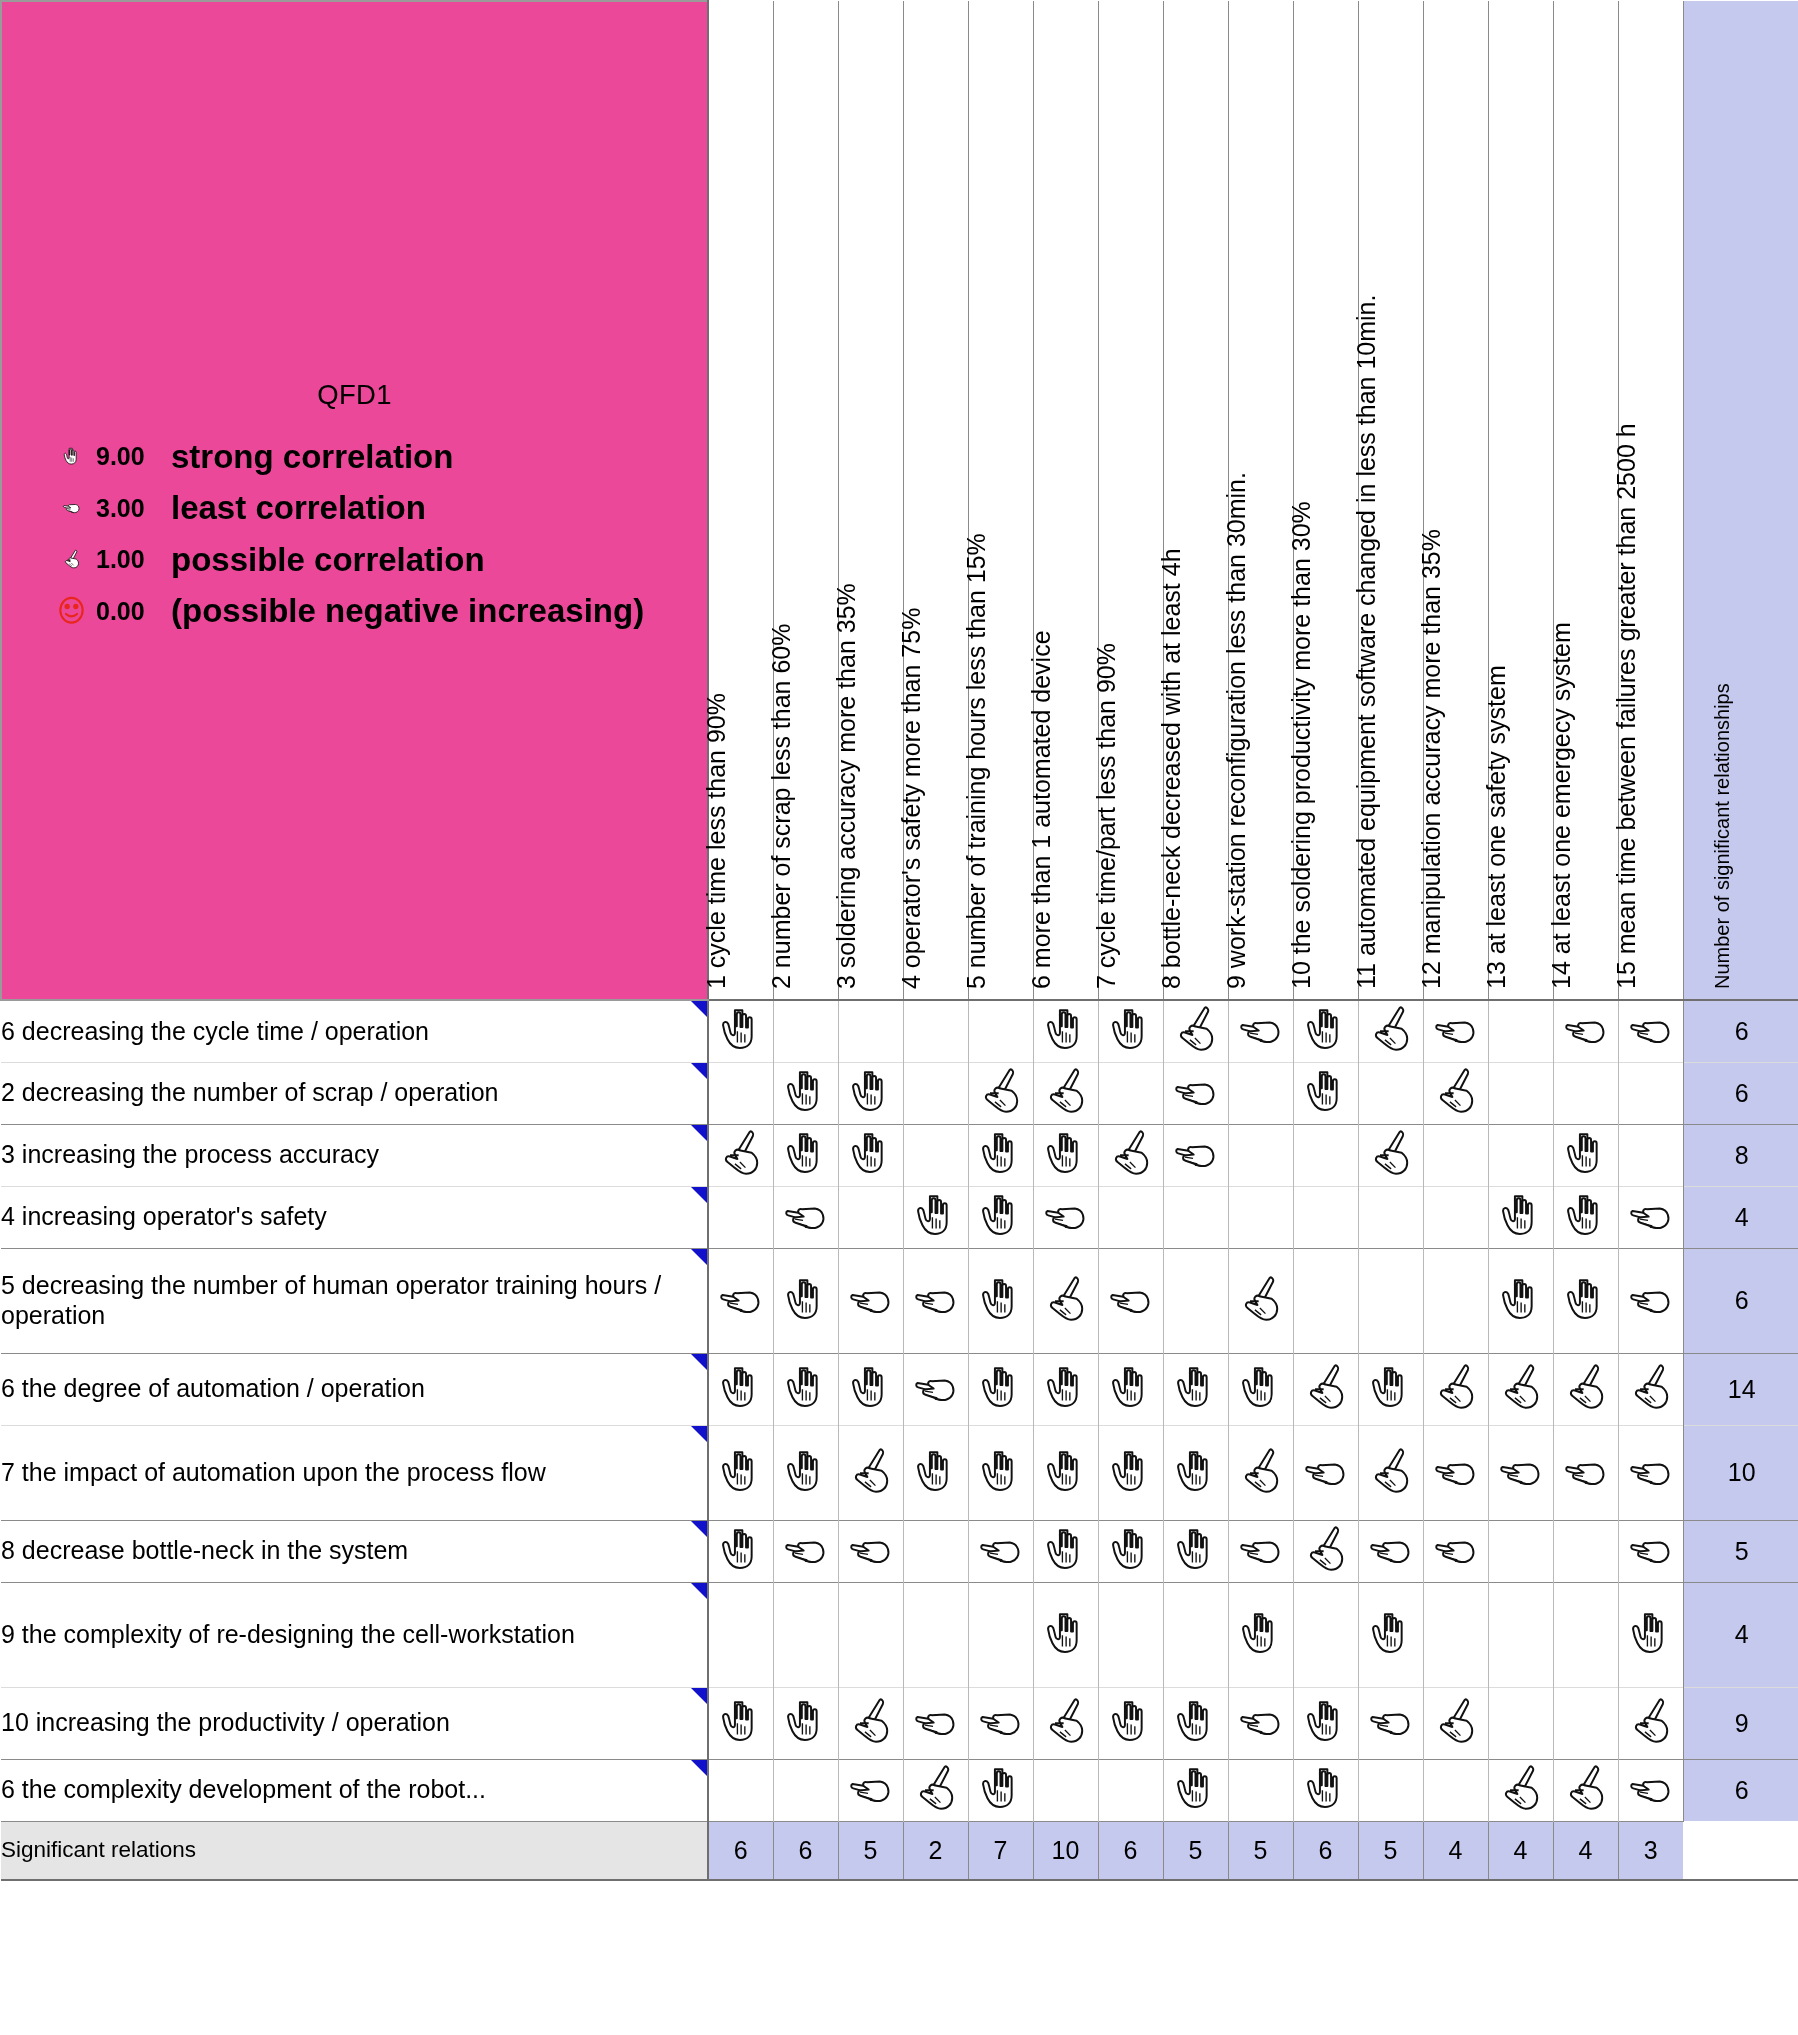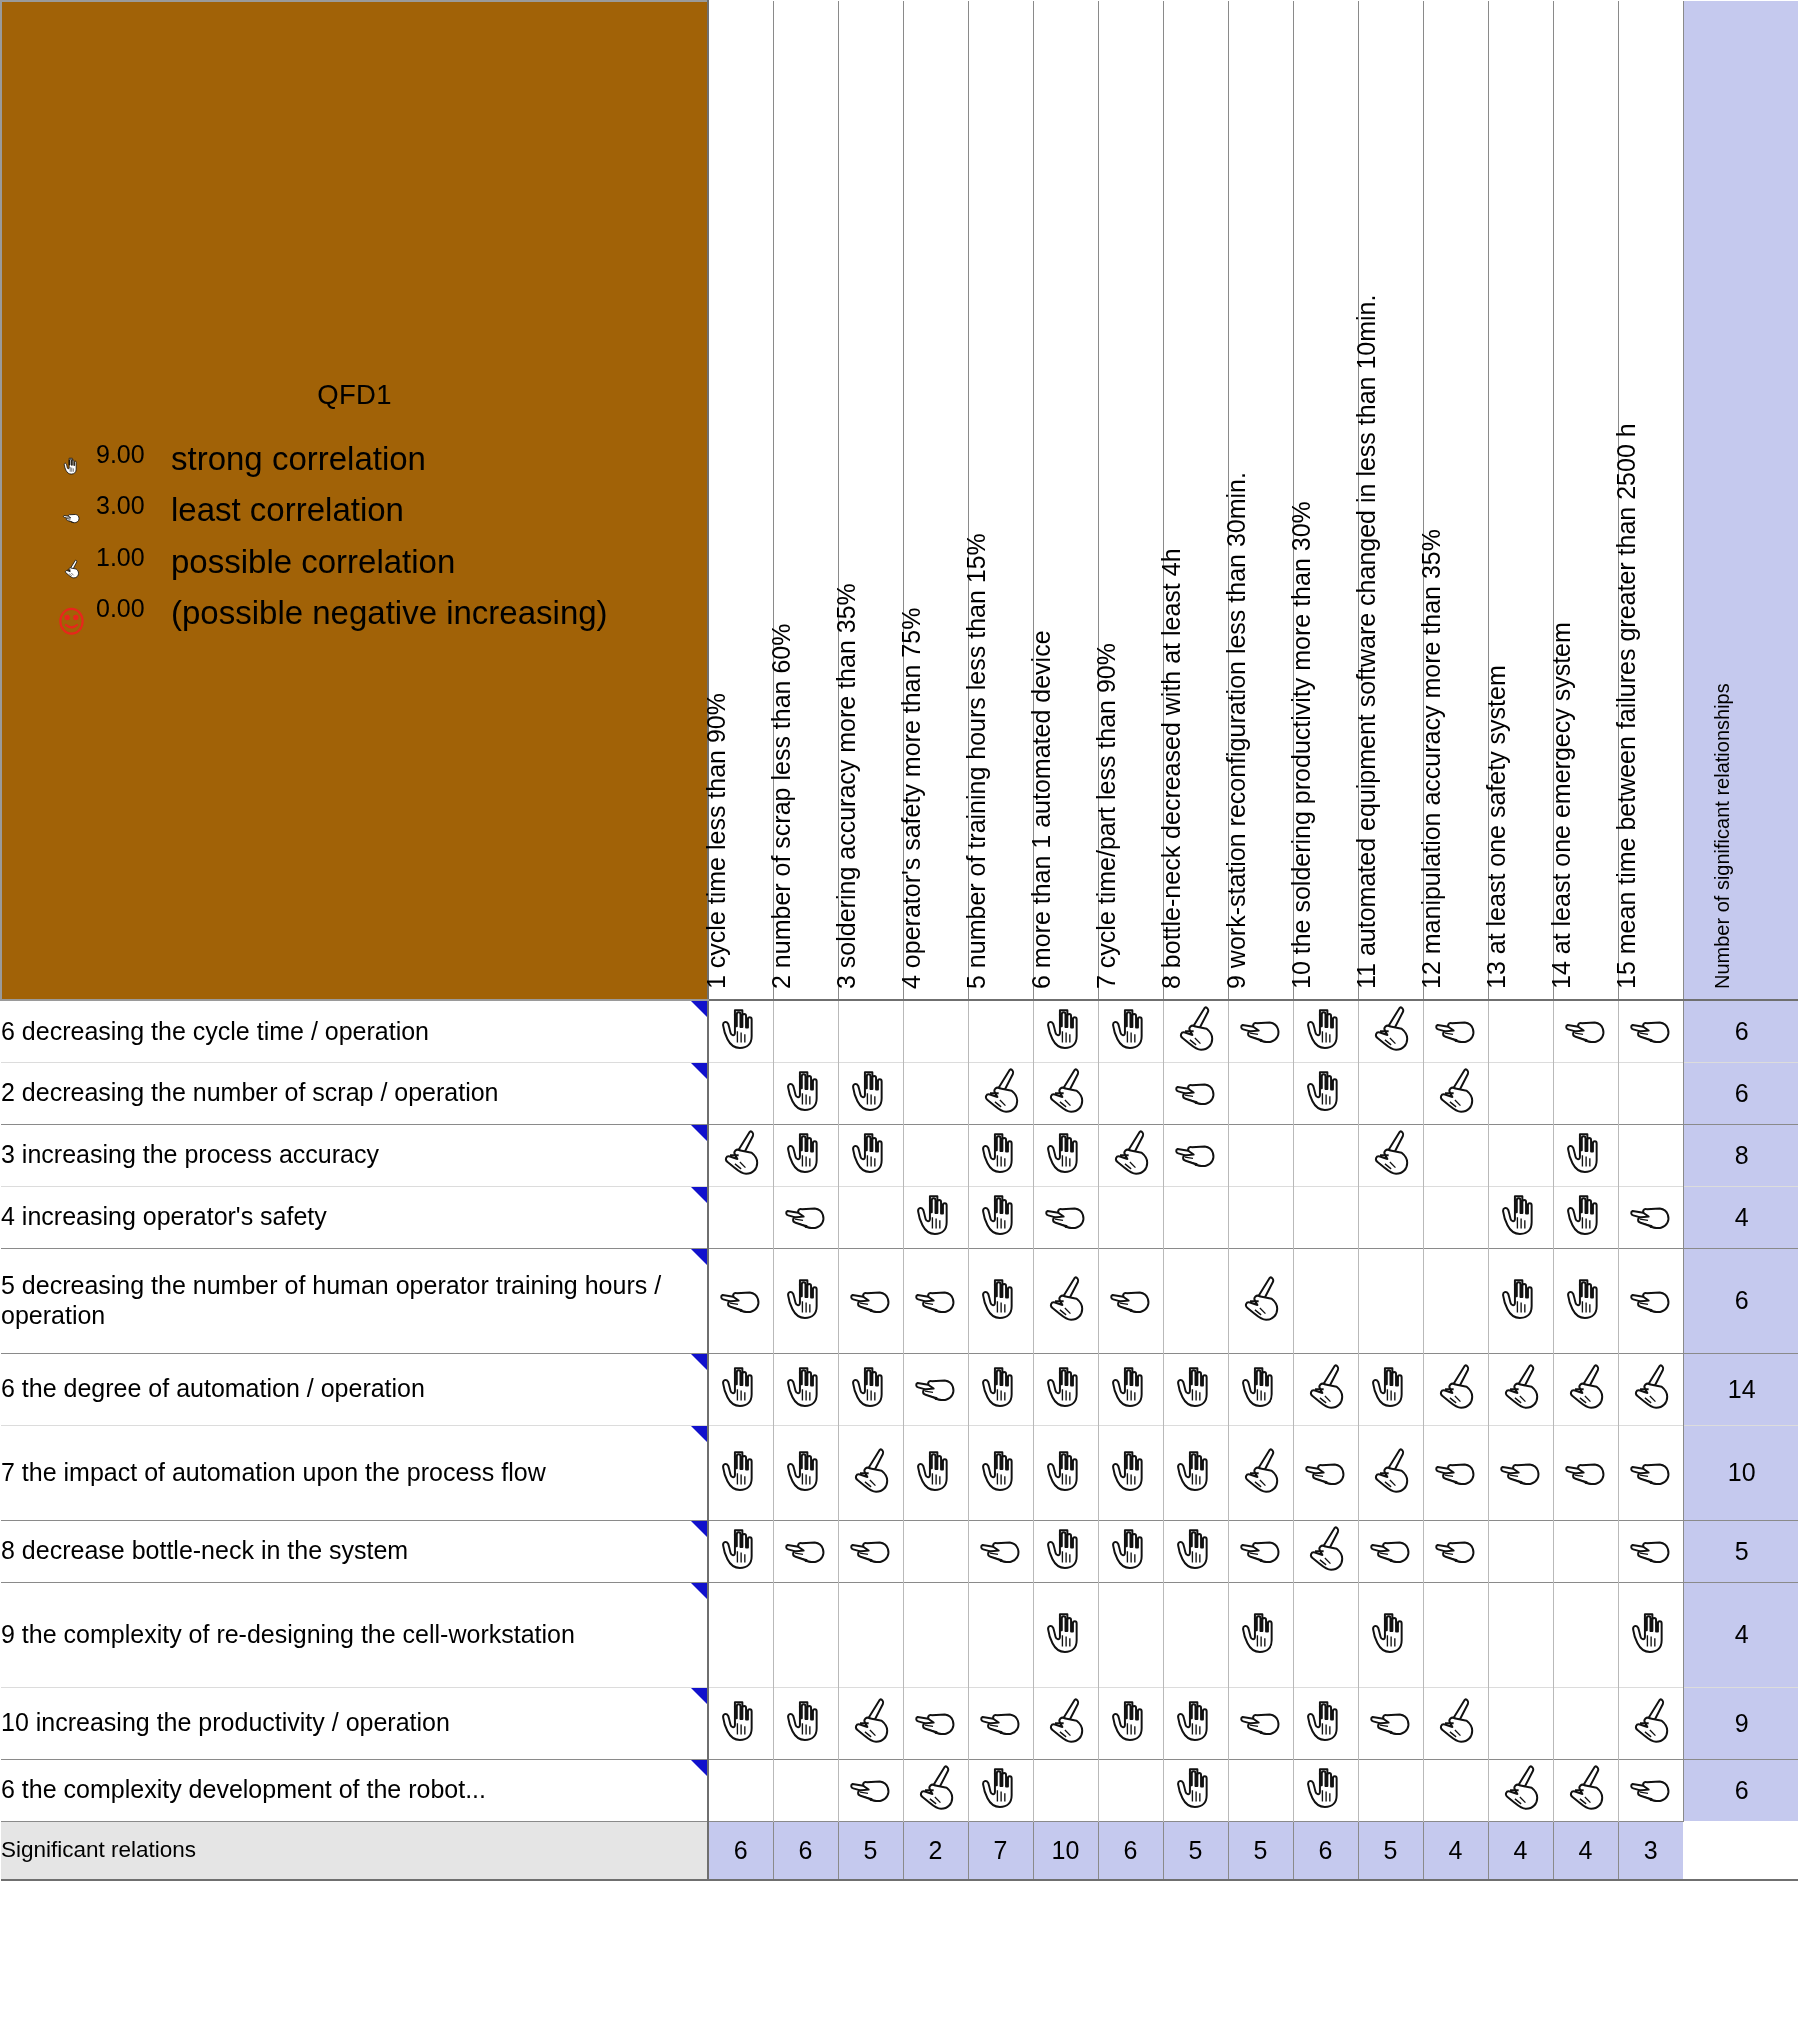--- a/index.html
+++ b/index.html
@@ -4,33 +4,33 @@
 <style>
   html,body{margin:0;padding:0;background:#fff;}
   body{font-family:"Liberation Sans", sans-serif;color:#000;}
   #qfd-root{width:1798px;height:2035px;position:relative;box-sizing:border-box;}
 
   table.qfd{border-collapse:collapse;table-layout:fixed;width:1798px;}
   table.qfd td, table.qfd th{padding:0;margin:0;vertical-align:middle;}
 
   
   .legend-cell{
-    background:#a16207;
+    background:#ec4899;
     border:2.5px solid #9a9a9a;
     border-right:2.5px solid #6f6f6f;
     position:relative;
     vertical-align:top;
   }
   .legend-inner{padding:16px 0 0 0;}
   .legend-title{
     text-align:center;font-size:27.5px;letter-spacing:0.3px;
     margin:7.5px 0 29px 0;
   }
   .legend-rows{padding-left:45px;}
-  .legend-row{display:flex;align-items:flex-start;margin:0 0 17.5px 0;height:34px;}
+  .legend-row{display:flex;align-items:center;margin:0 0 17.5px 0;height:34px;font-weight:bold;}
   .legend-sym{width:49px;text-align:center;flex:0 0 49px;}
   .legend-val{width:75px;font-size:25px;flex:0 0 75px;text-align:left;}
   .legend-txt{font-size:33px;}
   .neg-face{color:#e8261c;font-size:27.5px;line-height:1;}
 
   
   .colhead{
     border-left:1.2px solid #8a8a8a;
     border-bottom:2.5px solid #6f6f6f;
     background:#fff;

